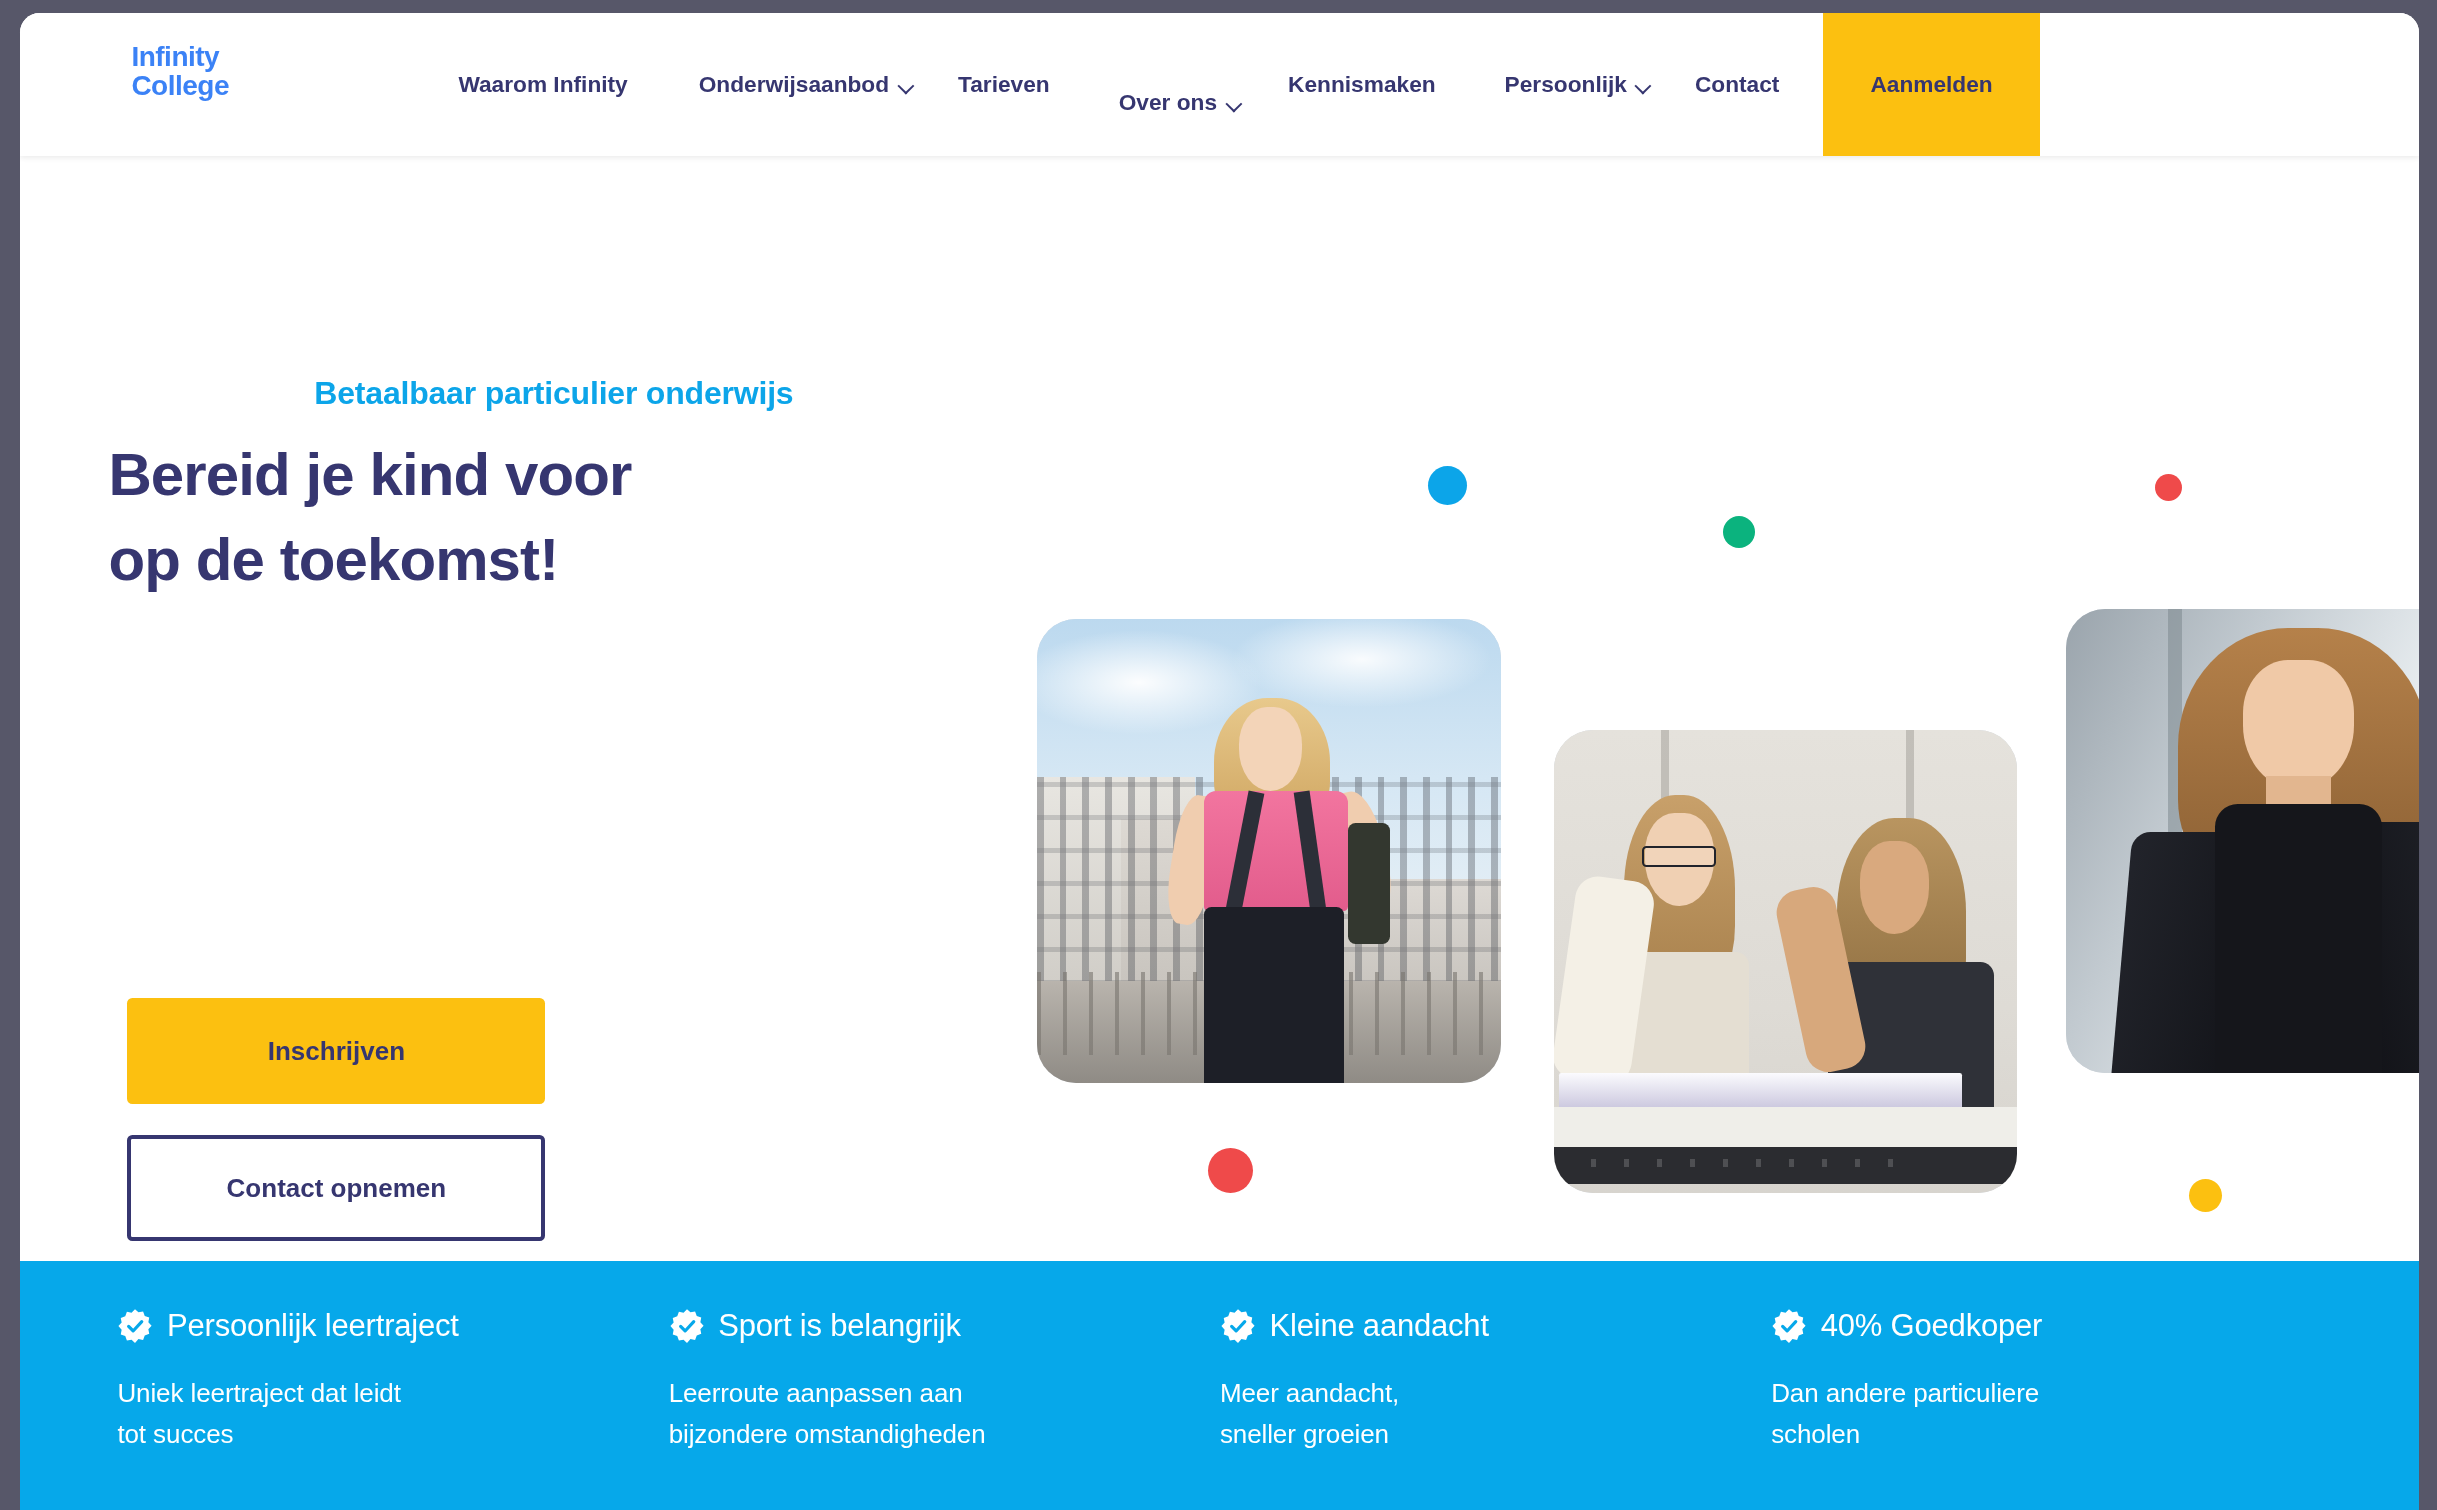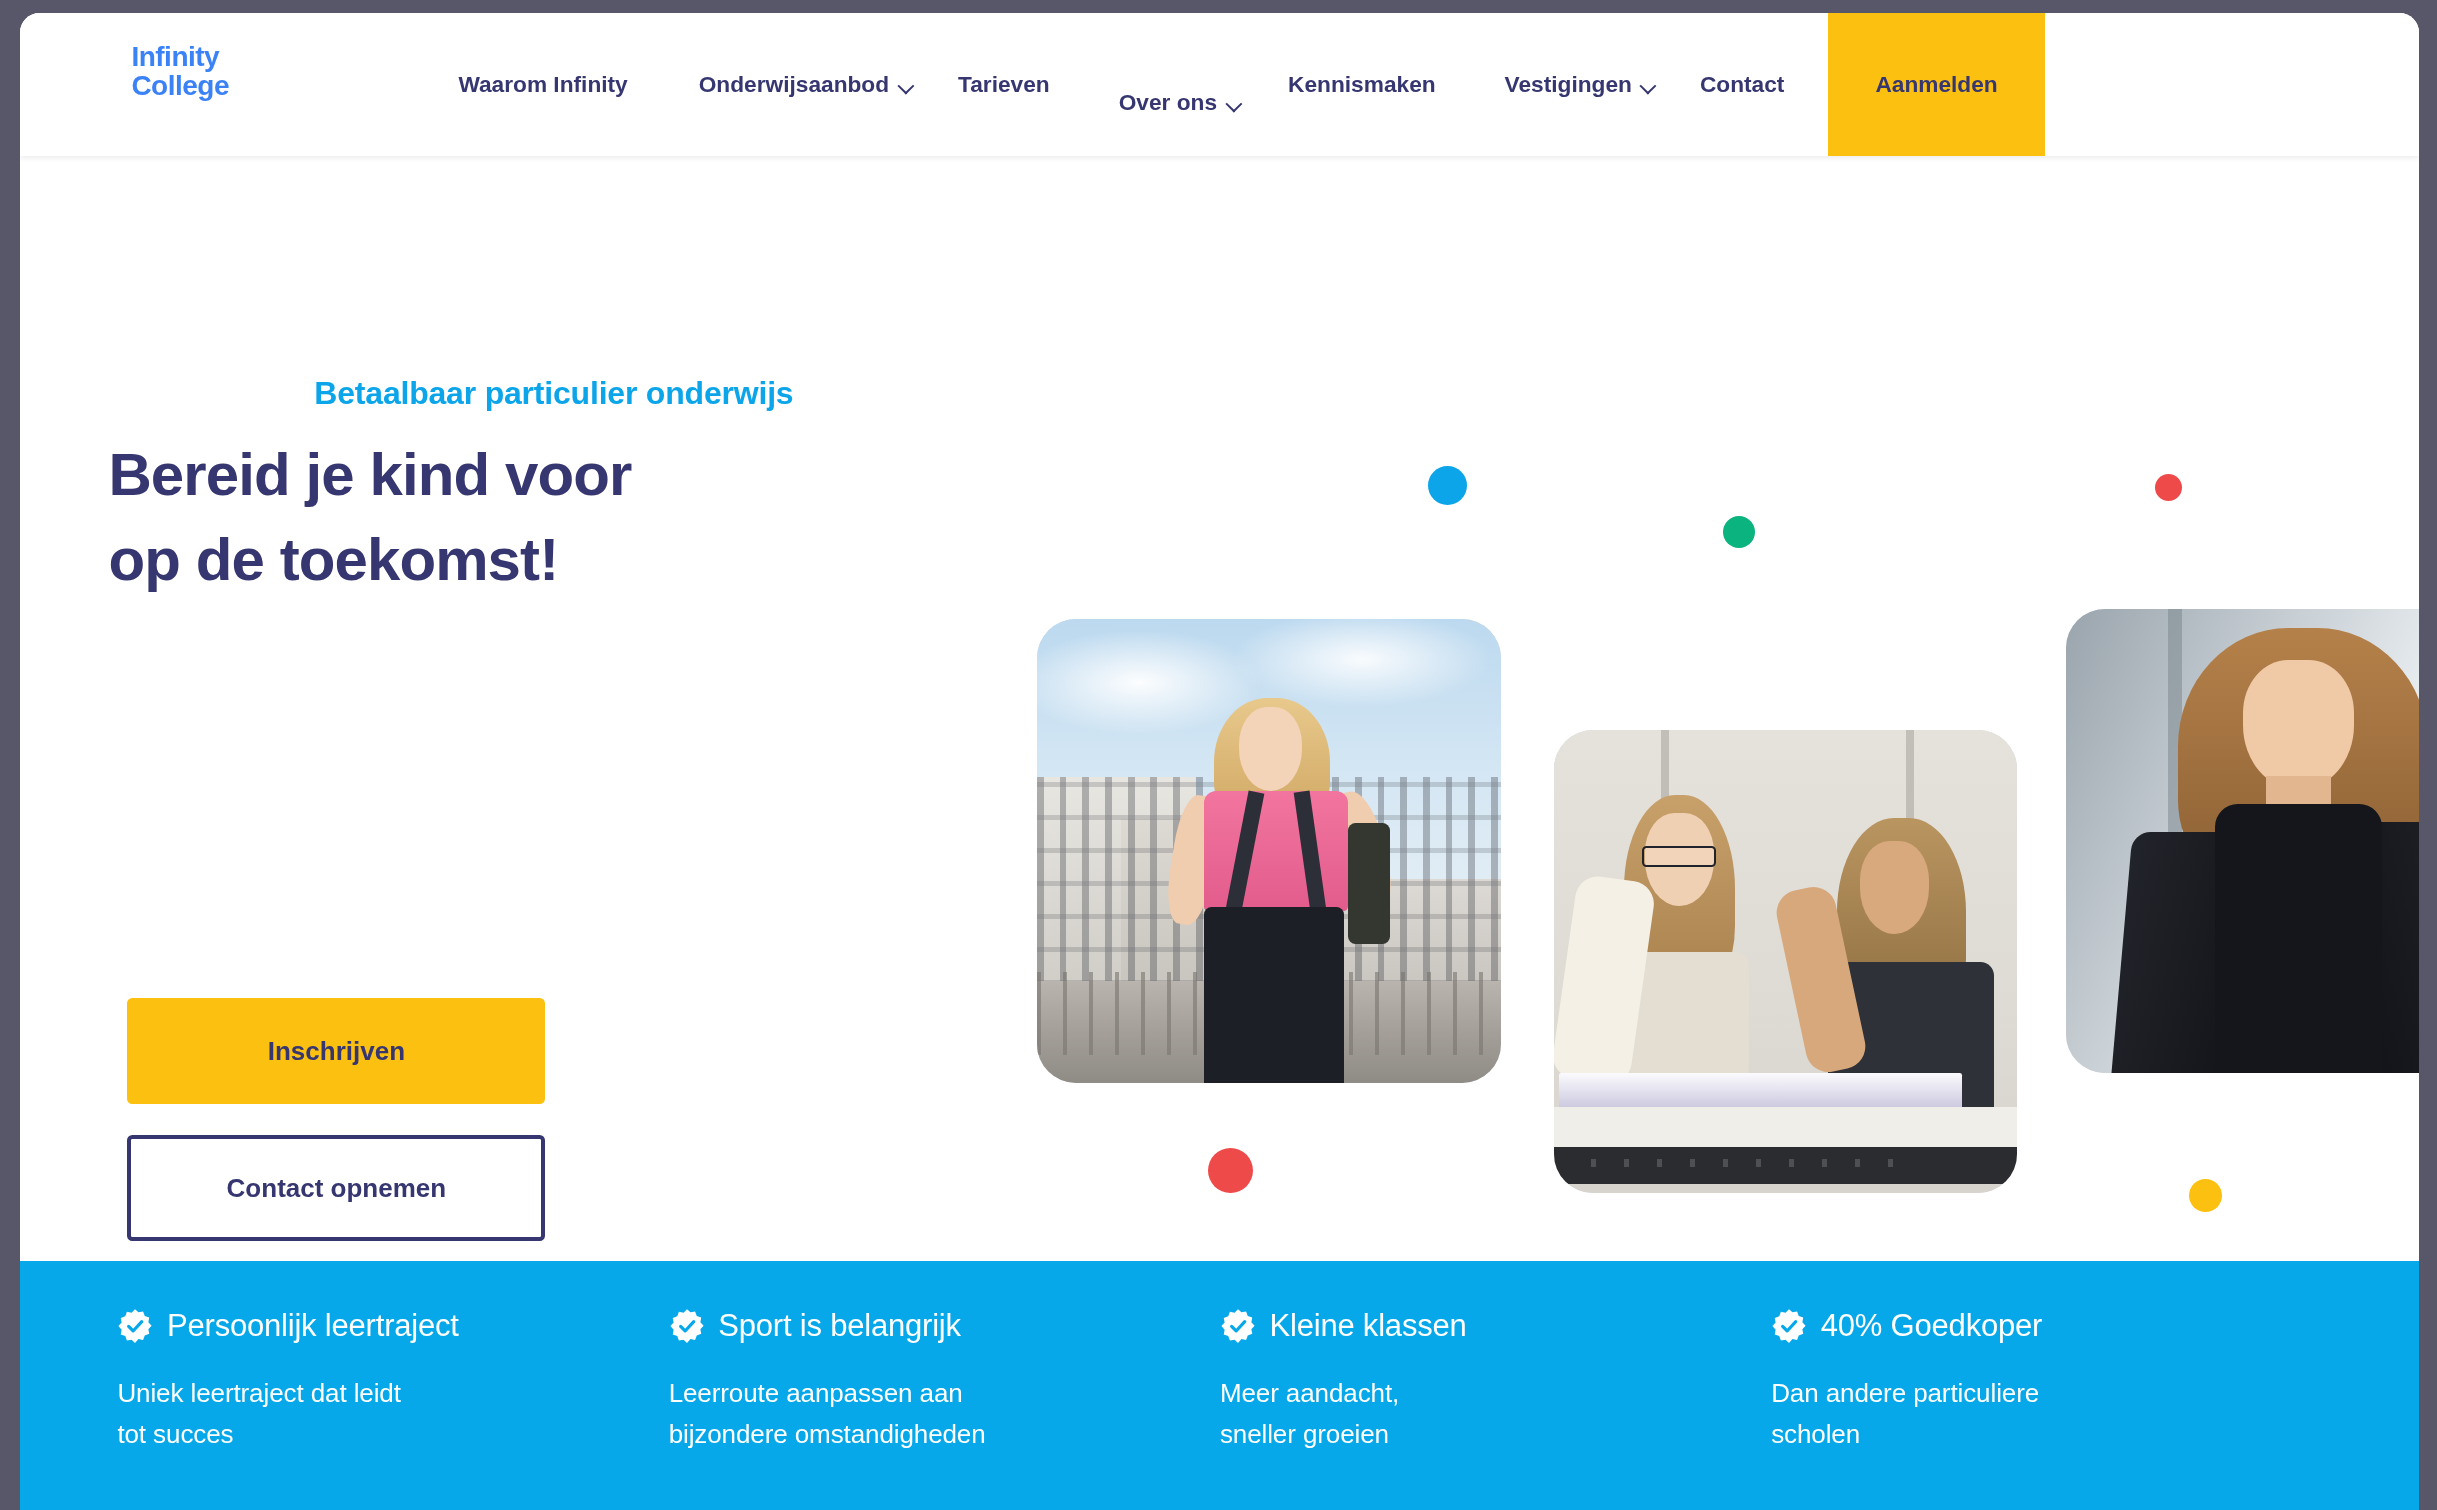--- a/index.html
+++ b/index.html
@@ -466,21 +466,21 @@
       <div class="nav-item">
         <span>Over ons</span>
         <span class="chev"></span>
       </div>
 
       <div class="nav-item">
         <span>Kennismaken</span>
       </div>
 
       <div class="nav-item">
-        <span>Vestigingen</span>
+        <span>Persoonlijk</span>
         <span class="chev"></span>
       </div>
 
       <div class="nav-item">
         <span>Contact</span>
       </div>
 
       <div id="nav-cta-aanmelden">Aanmelden</div>
 
     </nav>
@@ -586,21 +586,21 @@
       <div class="feature-desc">Leerroute aanpassen aan
 bijzondere omstandigheden</div>
     </div>
 
     <div class="feature">
       <div class="feature-head">
         <svg class="badge-icon" width="36" height="36" viewBox="0 0 48 48">
           <path fill="#ffffff" d="M24 1.5l4.6 4.3 6.2-1.2 2.2 6 6 2.2-1.2 6.2 4.3 4.6-4.3 4.6 1.2 6.2-6 2.2-2.2 6-6.2-1.2L24 46.5l-4.6-4.3-6.2 1.2-2.2-6-6-2.2 1.2-6.2L1.9 24l4.3-4.6-1.2-6.2 6-2.2 2.2-6 6.2 1.2z"></path>
           <path fill="none" stroke="#06A8EA" stroke-width="4.2" stroke-linecap="round" stroke-linejoin="round" d="M15.5 24.4l6 6.2L33 18.2"></path>
         </svg>
-        <div class="feature-title">Kleine klassen</div>
+        <div class="feature-title">Kleine aandacht</div>
       </div>
       <div class="feature-desc">Meer aandacht,
 sneller groeien</div>
     </div>
 
     <div class="feature">
       <div class="feature-head">
         <svg class="badge-icon" width="36" height="36" viewBox="0 0 48 48">
           <path fill="#ffffff" d="M24 1.5l4.6 4.3 6.2-1.2 2.2 6 6 2.2-1.2 6.2 4.3 4.6-4.3 4.6 1.2 6.2-6 2.2-2.2 6-6.2-1.2L24 46.5l-4.6-4.3-6.2 1.2-2.2-6-6-2.2 1.2-6.2L1.9 24l4.3-4.6-1.2-6.2 6-2.2 2.2-6 6.2 1.2z"></path>
           <path fill="none" stroke="#06A8EA" stroke-width="4.2" stroke-linecap="round" stroke-linejoin="round" d="M15.5 24.4l6 6.2L33 18.2"></path>

